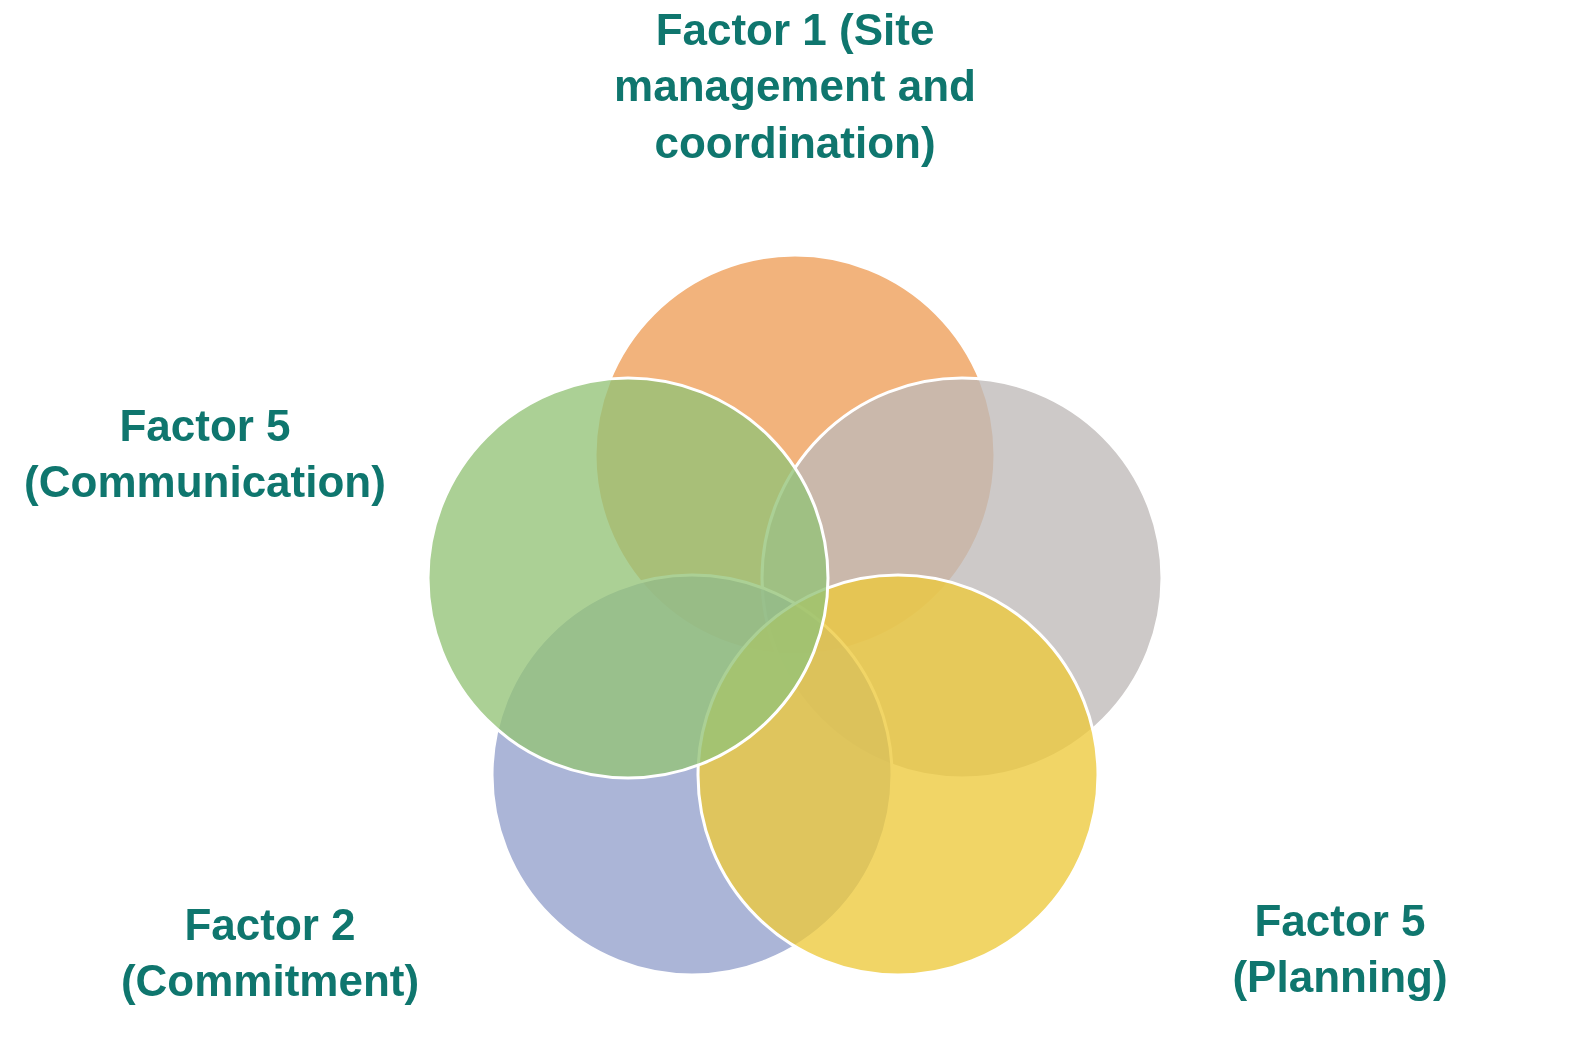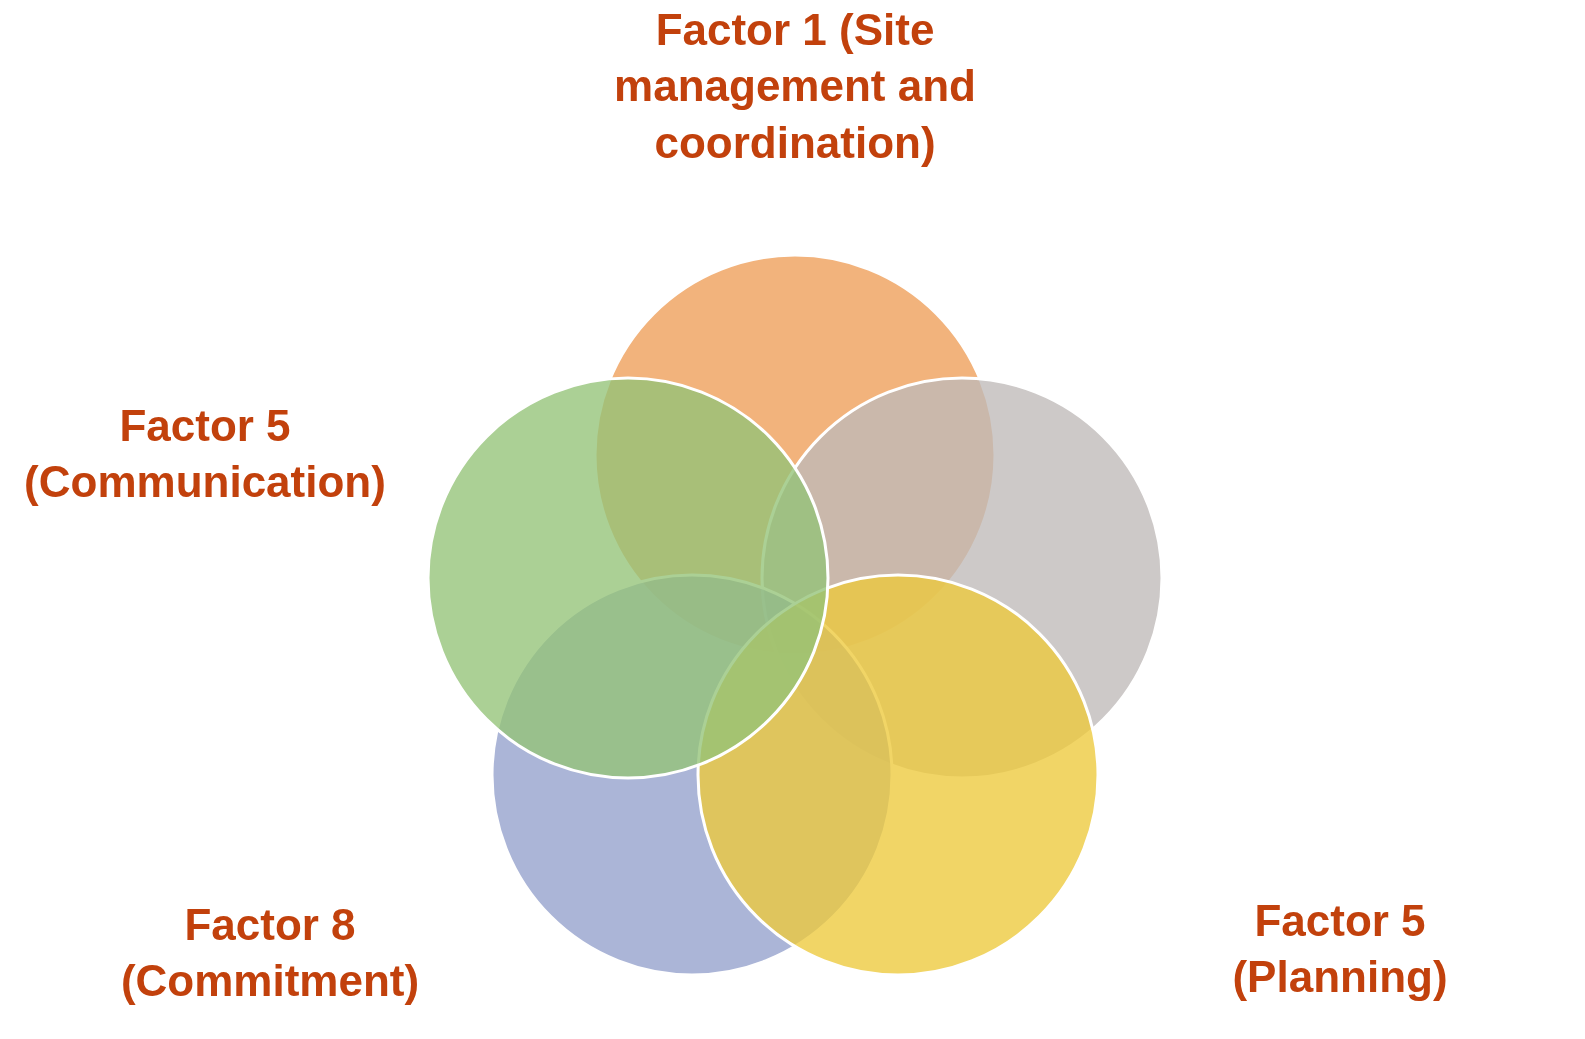--- a/index.html
+++ b/index.html
@@ -23,21 +23,21 @@
   .venn-svg circle {
     fill-opacity: 0.78;
     stroke: #ffffff;
     stroke-width: 3;
   }
   .factor-label {
     position: absolute;
     font-weight: bold;
     font-size: 44px;
     line-height: 1.28;
-    color: #c2410c;
+    color: #0f766e;
     text-align: center;
     white-space: pre-line;
     letter-spacing: 0px;
   }
   .label-f1 { left: 515px; top: 2px;   width: 560px; }
   .label-f2 { left: 1185px; top: 330px; width: 395px; }
   .label-f3 { left: 1150px; top: 893px; width: 380px; }
   .label-f4 { left: 65px;  top: 897px; width: 410px; }
   .label-f5 { left: 0px;   top: 398px; width: 410px; }
 </style>
@@ -56,19 +56,19 @@
   </svg>
 
   <div class="factor-label label-f1">Factor 1 (Site
 management and
 coordination)</div>
 
 
   <div class="factor-label label-f3">Factor 5
 (Planning)</div>
 
-  <div class="factor-label label-f4">Factor 8
+  <div class="factor-label label-f4">Factor 2
 (Commitment)</div>
 
   <div class="factor-label label-f5">Factor 5
 (Communication)</div>
 
 </div>
 
 </body></html>

